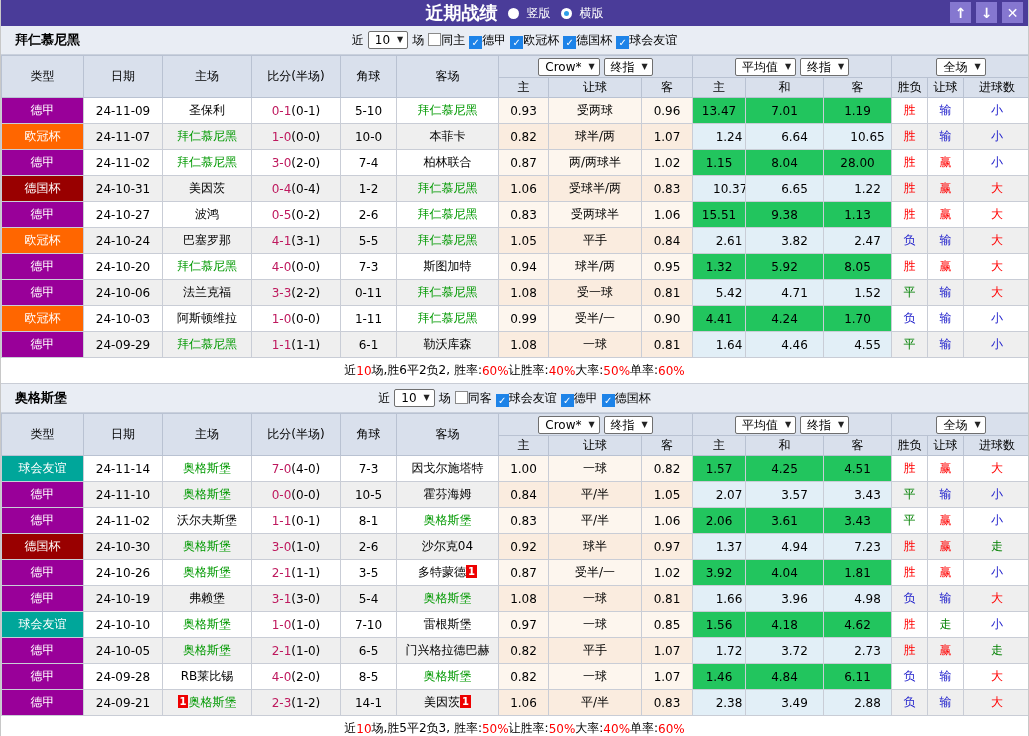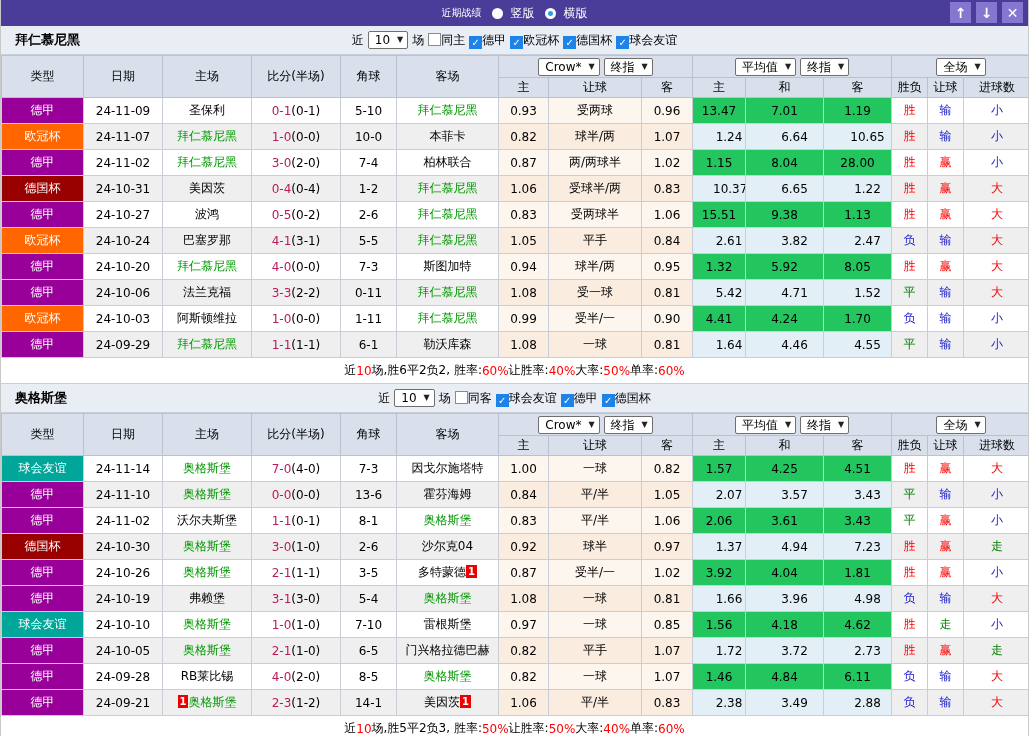--- a/index.html
+++ b/index.html
@@ -4,21 +4,21 @@
 <style>
   html,body{margin:0;padding:0;background:#fff;}
   .widget{
     width:1029px;height:736px;box-sizing:border-box;overflow:hidden;
     font-family:"DejaVu Sans","Liberation Sans",sans-serif;font-size:12px;color:#000;
     border-left:1px solid #c8c8c8;border-right:1px solid #c8c8c8;background:#fff;
   }
   
   .titlebar{height:26px;background:#4a3c99;position:relative;display:flex;align-items:center;color:#fff;}
   .title-center{flex:1;display:flex;justify-content:center;align-items:center;gap:10px;}
-  .title-text{font-weight:normal;font-size:10px;}
+  .title-text{font-weight:bold;font-size:18px;}
   .radio-item{display:inline-flex;align-items:center;gap:8px;cursor:pointer;font-size:12px;color:#fff;}
   .radio-on{width:11px;height:11px;border-radius:50%;background:#fff;display:inline-block;}
   .radio-off{width:5px;height:5px;border-radius:50%;border:3px solid #fff;background:#2d9fe8;display:inline-block;}
   .tb-buttons{position:absolute;right:5px;top:2px;display:flex;gap:5px;}
   .tb-btn{width:21px;height:21px;background:#8577d0;color:#fff;display:flex;align-items:center;
           justify-content:center;font-weight:bold;font-size:14px;cursor:pointer;}
   
   .filter-row{height:28px;background:#e9edf4;position:relative;display:flex;align-items:center;border-bottom:1px solid #c9d0dc;}
   .team-name{position:absolute;left:14px;font-weight:bold;font-size:13px;}
   .filter-center{flex:1;display:flex;justify-content:center;align-items:center;gap:4px;}
@@ -421,21 +421,21 @@
             <td class="c-avg-odd">4.51</td>
             <td class="c-plain-odd r">胜</td>
             <td class="c-plain-odd r">赢</td>
             <td class="c-plain-odd r">大</td>
           </tr>
           <tr>
             <td class="league" style="background: rgb(153, 0, 153);">德甲</td>
             <td class="c-plain-even">24-11-10</td>
             <td class="c-plain-even"><span class="self-team">奥格斯堡</span></td>
             <td class="c-plain-even"><span class="score-main">0-0</span><span>(0-0)</span></td>
-            <td class="c-plain-even">13-6</td>
+            <td class="c-plain-even">10-5</td>
             <td class="c-plain-even"><span>霍芬海姆</span></td>
             <td class="c-crow-even">0.84</td>
             <td class="c-crow-even">平/半</td>
             <td class="c-crow-even">1.05</td>
             <td class="c-avg-even">2.07</td>
             <td class="c-avg-even">3.57</td>
             <td class="c-avg-even">3.43</td>
             <td class="c-plain-even g">平</td>
             <td class="c-plain-even b">输</td>
             <td class="c-plain-even b">小</td>

